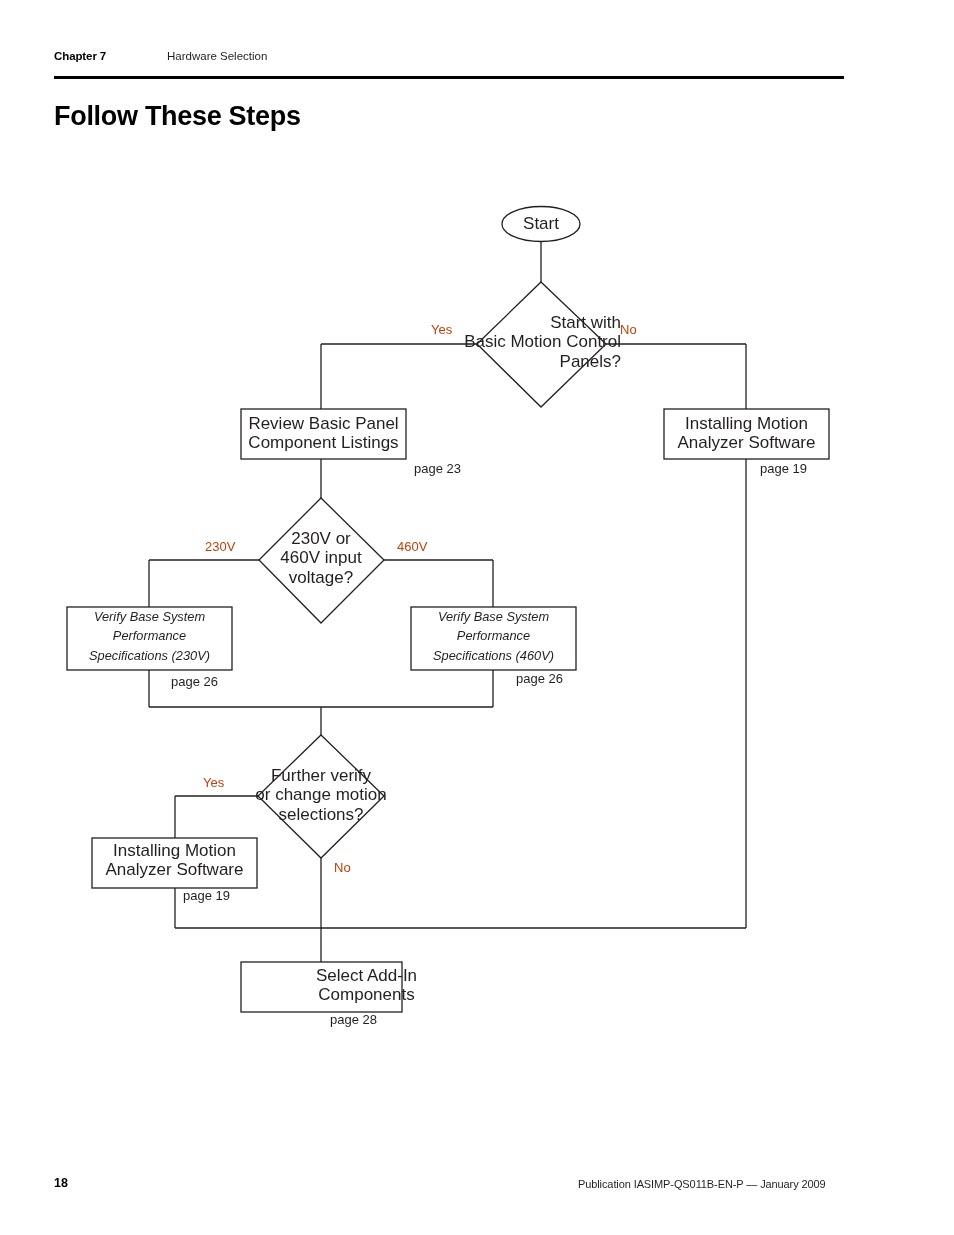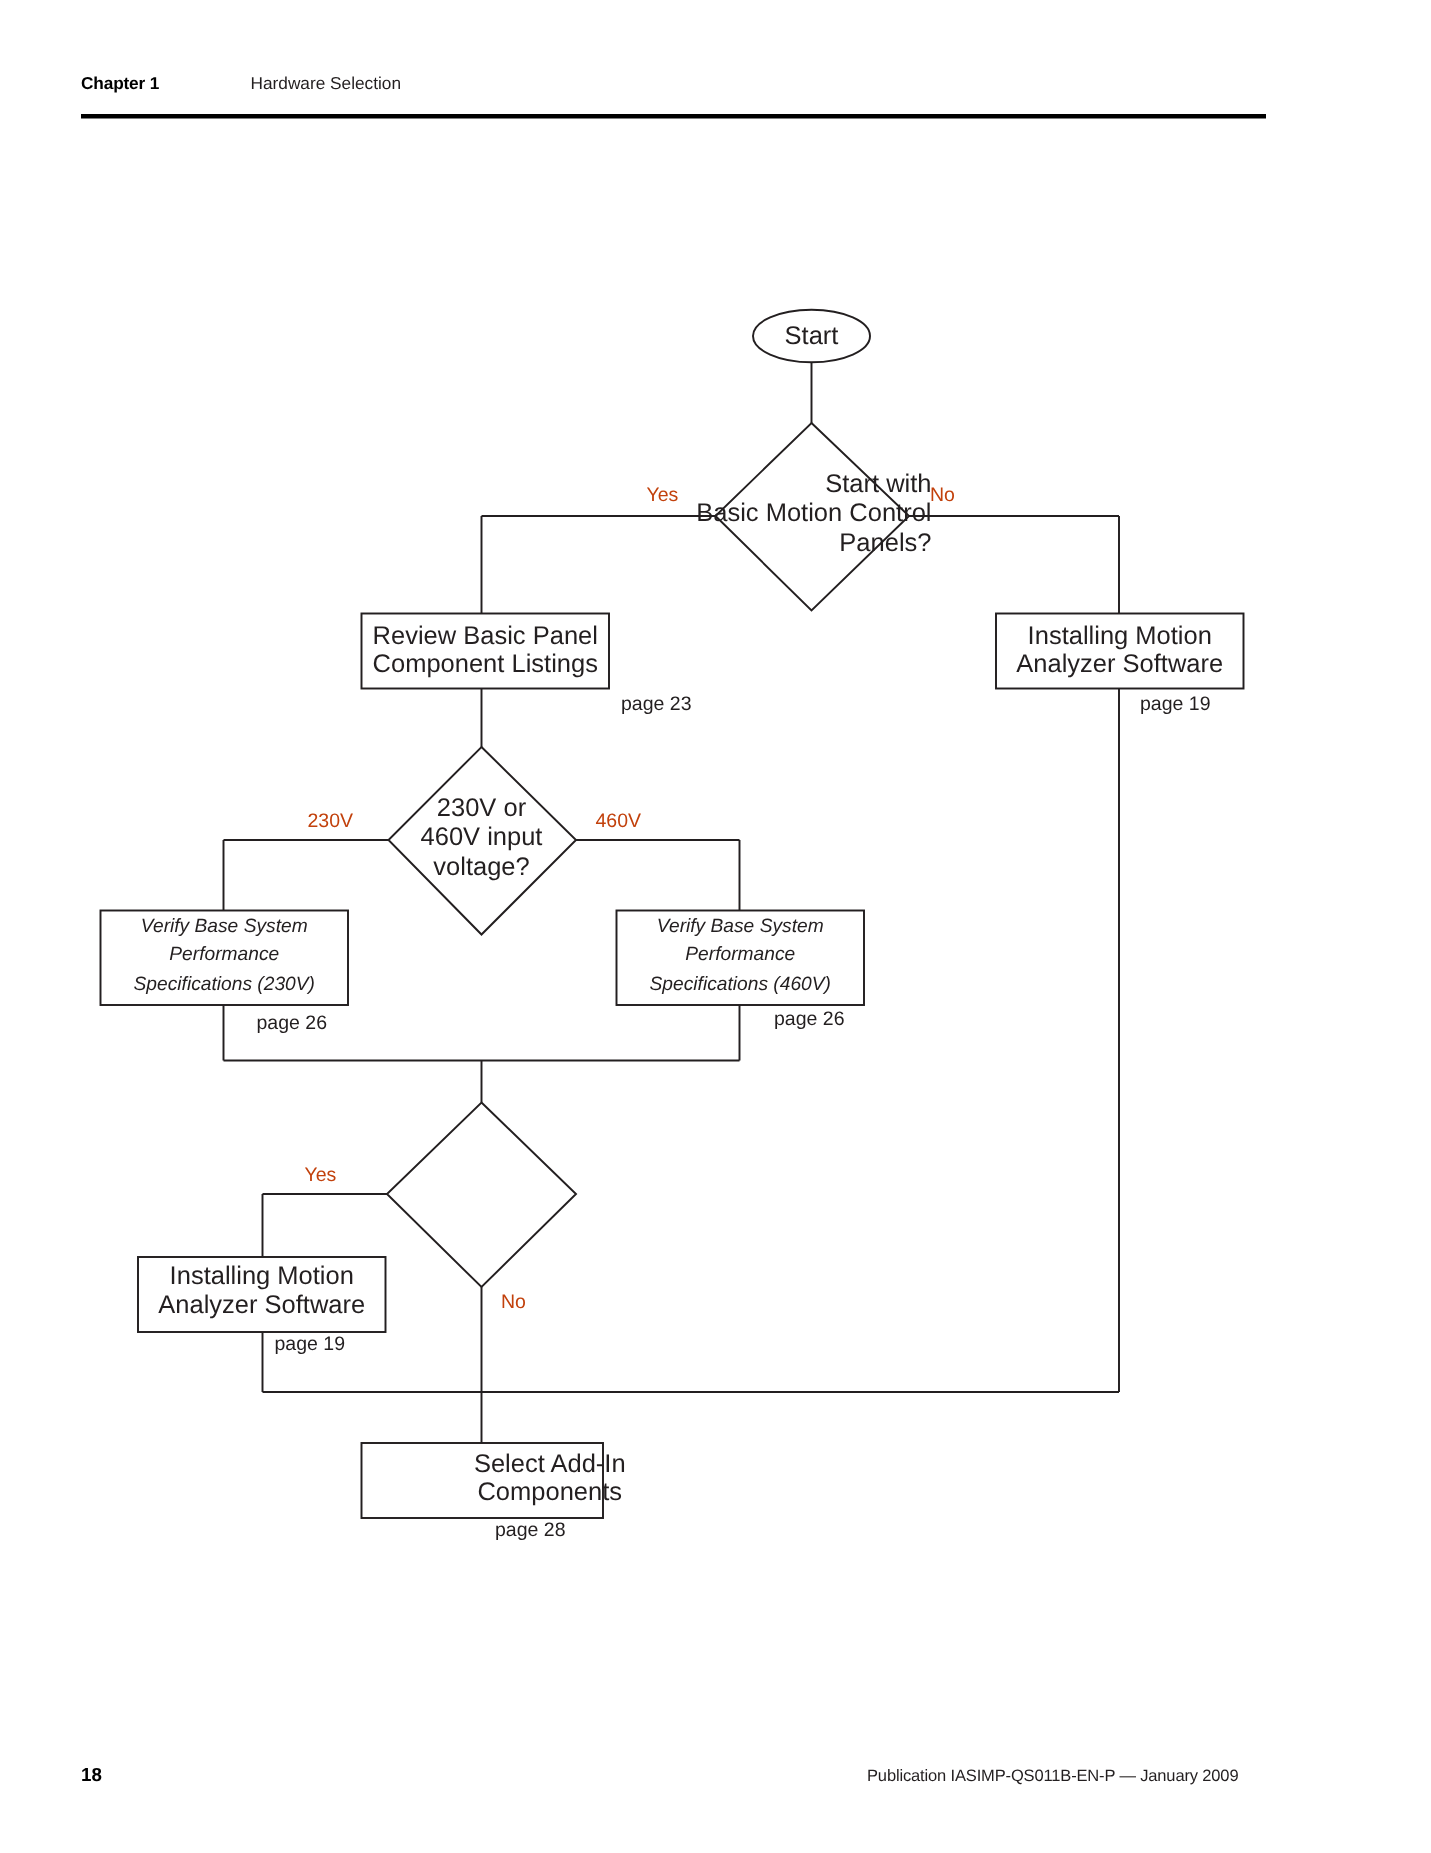--- a/index.html
+++ b/index.html
@@ -47,25 +47,26 @@
   
   .ft-num{position:absolute;left:54px;top:1176px;font-size:12.5px;font-weight:bold;}
   .ft-pub{position:absolute;left:578px;top:1178px;font-size:11px;color:#231f20;letter-spacing:-0.1px;}
 </style>
 </head>
 <body>
 
 <div class="page">
 
   <div class="hdr">
-    <span class="hdr-chapter">Chapter 1</span>
+    <span class="hdr-chapter">Chapter 7</span>
     <span class="hdr-sub">Hardware Selection</span>
   </div>
   <div class="hdr-rule"></div>
 
+  <div class="title">Follow These Steps</div>
 
   <div class="flow">
 
     <svg width="954" height="1235" viewBox="0 0 954 1235">
       <g fill="none" stroke="#231f20" stroke-width="1.3">
 
         <ellipse cx="541" cy="224" rx="39" ry="17.5"></ellipse>
 
         <line x1="541" y1="241.5" x2="541" y2="282"></line>
 
@@ -140,20 +141,23 @@
     <div class="ntext small" style="left:67px;top:607px;width:165px;">Verify Base System
 Performance
 Specifications (230V)</div>
     <div class="pageref" style="left:171px;top:675px;">page 26</div>
 
     <div class="ntext small" style="left:411px;top:607px;width:165px;">Verify Base System
 Performance
 Specifications (460V)</div>
     <div class="pageref" style="left:516px;top:672px;">page 26</div>
 
+    <div class="ntext" style="left:251px;top:766px;width:140px;">Further verify
+or change motion
+selections?</div>
 
     <div class="ntext" style="left:92px;top:841px;width:165px;">Installing Motion
 Analyzer Software</div>
     <div class="pageref" style="left:183px;top:889px;">page 19</div>
 
     <div class="ntext" style="left:241px;top:966px;width:161px;padding-left:45px;">Select Add-In
 Components</div>
     <div class="pageref" style="left:330px;top:1013px;">page 28</div>
 
     <div class="edge-lbl" style="left:431px;top:323px;">Yes</div>

